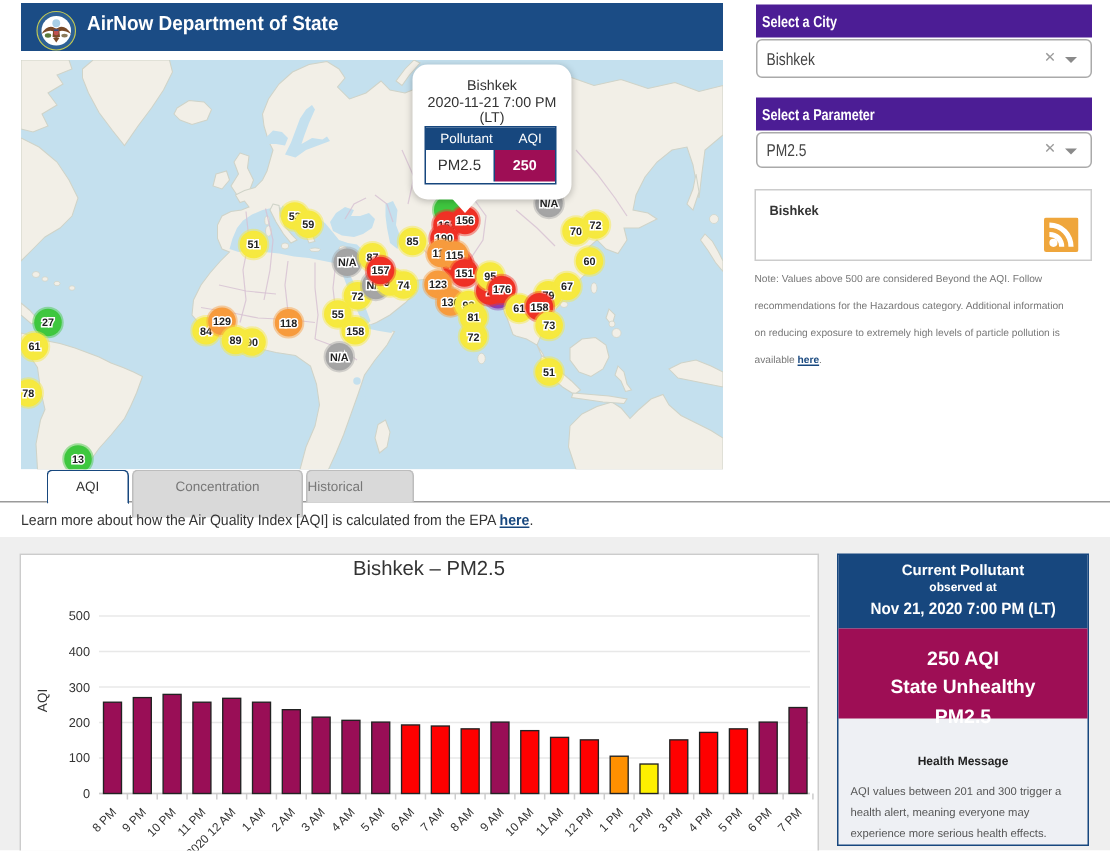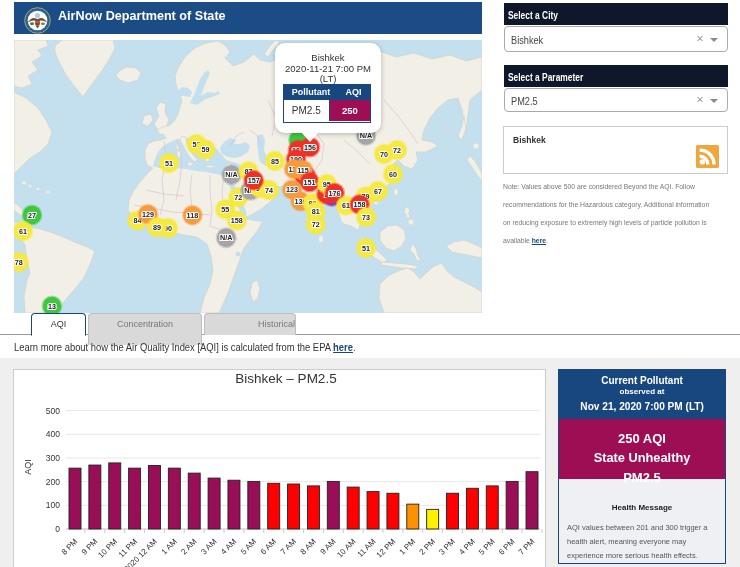--- a/index.html
+++ b/index.html
@@ -1,18 +1,18 @@
 <!DOCTYPE html>
 <html><head><meta charset="utf-8">
 <style>
 *{margin:0;padding:0;box-sizing:border-box}
 html,body{width:740px;height:567px;position:relative;overflow:hidden;background:#fff;
  font-family:"Liberation Sans",sans-serif}
 .abs{position:absolute}
-.bluehdr{position:absolute;background:#0f172a;color:#fff;height:22px;line-height:22px;padding-left:4px}
+.bluehdr{position:absolute;background:#4c1d95;color:#fff;height:22px;line-height:22px;padding-left:4px}
 .bluehdr span{display:inline-block;transform:scaleX(0.8);transform-origin:0 50%;font-weight:bold;font-size:10.5px}
 .sel{position:absolute;background:#fff;border:1px solid #aaa;border-radius:4px;color:#444}
 .sel b{display:inline-block;transform:scaleX(0.8);transform-origin:0 50%;font-weight:normal;font-size:11.5px;margin-left:6px}
 a.hl{color:#17477e;font-weight:bold;text-decoration:underline}
 </style></head>
 <body>
 
 <div class="abs" style="left:0;top:358px;width:740px;height:209px;background:#efefef"></div>
 
 <div class="abs" style="left:14px;top:2px;width:468px;height:32px;background:#1b4c85">
@@ -199,21 +199,21 @@
       <circle cx="352" cy="208" r="9.2" fill="#f6e93f" stroke="#f6e93f" stroke-opacity="0.45" stroke-width="2.6"></circle>
       <text x="352" y="210.6" text-anchor="middle" font-size="7.2" font-weight="bold" fill="#222" stroke="#ffffff" stroke-width="2" paint-order="stroke">51</text>
       <circle cx="352" cy="95.6" r="9.2" fill="#a5a5a5" stroke="#a5a5a5" stroke-opacity="0.45" stroke-width="2.6"></circle>
       <text x="352" y="98.19999999999999" text-anchor="middle" font-size="7.2" font-weight="bold" fill="#222" stroke="#ffffff" stroke-width="2" paint-order="stroke">N/A</text>
     </svg>
 
  <div class="abs" style="left:261px;top:3px;width:106px;height:90px;background:#fff;border-radius:10px;box-shadow:0 1px 5px rgba(0,0,0,0.25)"></div>
  <div class="abs" style="left:287px;top:92px;width:0;height:0;border-left:9px solid transparent;border-right:9px solid transparent;border-top:10px solid #fff"></div>
  <div class="abs" style="left:261px;top:13px;width:106px;text-align:center;font-size:9.5px;color:#333;line-height:10.6px">Bishkek<br>2020-11-21 7:00 PM<br>(LT)</div>
  <div class="abs" style="left:269px;top:44px;width:88px;height:39px;border:1.5px solid #17477e">
-   <div style="background:#17477e;color:#fff;font-weight:bold;font-size:9px;height:15px;line-height:15px;display:flex">
+   <div style="background:#17477e;color:#fff;font-weight:normal;font-size:9px;height:15px;line-height:15px;display:flex">
      <span style="width:54px;text-align:center">Pollutant</span>
         <span style="width:31px;text-align:center">AQI</span>
    </div>
    <div style="display:flex;height:21px">
      <span style="width:54px;text-align:center;font-size:10px;line-height:21px;color:#333;border-right:1.5px solid #17477e">PM2.5</span>
      <span style="width:48px;text-align:center;font-size:9.5px;line-height:21px;color:#fff;font-weight:bold;background:#9e0e55">250</span>
    </div>
  </div>
 </div>
 
@@ -230,21 +230,21 @@
       <circle cx="6.3" cy="16.9" r="2.7" fill="#fff"></circle>
       <path d="M3.6,9.6 a9.6,9.6 0 0 1 9.9,9.9 h-3.4 a6.3,6.3 0 0 0 -6.5,-6.5 Z" fill="#fff"></path>
       <path d="M3.6,3.4 a15.9,15.9 0 0 1 16.1,16.1 h-3.4 a12.6,12.6 0 0 0 -12.7,-12.7 Z" fill="#fff"></path>
     </svg>
 </div>
 <div class="abs" style="left:503px;top:178px;width:228px;font-size:6.8px;color:#777;line-height:17.9px">Note: Values above 500 are considered Beyond the AQI. Follow<br>recommendations for the Hazardous category. Additional information<br>on reducing exposure to extremely high levels of particle pollution is<br>available <a class="hl">here</a>.</div>
 
 <div class="abs" style="left:0;top:313px;width:740px;height:22px;border-bottom:1px solid #9a9a9a"></div>
 <div class="abs" style="left:31px;top:313px;width:55px;height:23px;background:#fff;border:1px solid #17477e;border-bottom:1px solid #fff;border-radius:4px 4px 0 0;font-size:9px;color:#333;text-align:center;line-height:21px">AQI</div>
 <div class="abs" style="left:88px;top:313px;width:114px;height:32px;background:#d9d9d9;border:1px solid #bdbdbd;border-bottom:none;border-radius:4px 4px 0 0;font-size:9px;color:#777;text-align:center;line-height:21px">Concentration</div>
-<div class="abs" style="left:204px;top:313px;width:92px;height:22px;background:#d9d9d9;border:1px solid #bdbdbd;border-bottom:none;border-radius:4px 4px 0 0;font-size:9px;color:#777;text-align:right;line-height:21px">Historical</div>
+<div class="abs" style="left:204px;top:313px;width:72px;height:22px;background:#d9d9d9;border:1px solid #bdbdbd;border-bottom:none;border-radius:4px 4px 0 0;font-size:9px;color:#777;text-align:left;line-height:21px">Historical</div>
 
 <div class="abs" style="left:14px;top:342px;font-size:10px;color:#333;transform:scaleX(0.94);transform-origin:0 50%;white-space:nowrap">Learn more about how the Air Quality Index [AQI] is calculated from the EPA <a class="hl">here</a>.</div>
 
 <div class="abs" style="left:13px;top:369px;width:533px;height:200px;background:#fff;border:1px solid #ccc">
 <svg width="533" height="200" viewBox="0 0 533 200" style="font-family:'Liberation Sans',sans-serif;display:block">
       <text x="272" y="13" text-anchor="middle" font-size="13.5" fill="#333">Bishkek – PM2.5</text>
       <line x1="52" y1="40.6" x2="526" y2="40.6" stroke="#e8e8e8" stroke-width="1"></line>
       <text x="46" y="43.6" text-anchor="end" font-size="8.5" fill="#333">500</text>
       <line x1="52" y1="64.3" x2="526" y2="64.3" stroke="#e8e8e8" stroke-width="1"></line>
       <text x="46" y="67.3" text-anchor="end" font-size="8.5" fill="#333">400</text>

